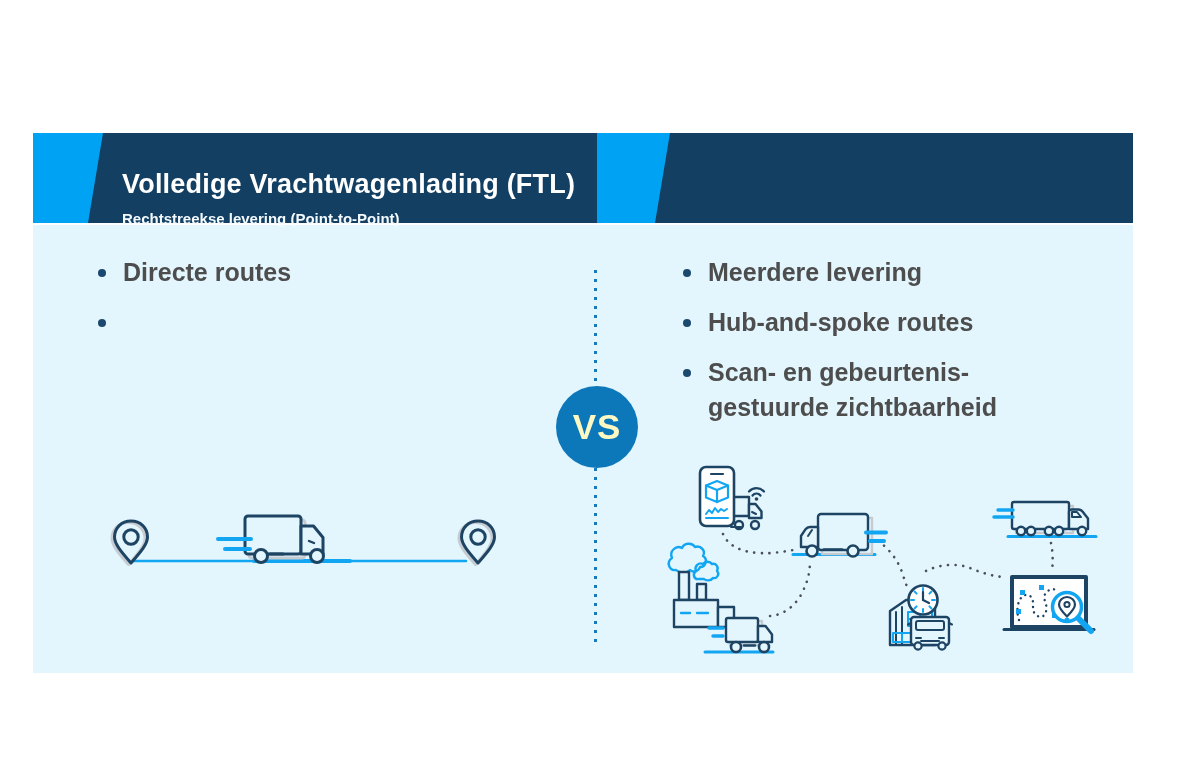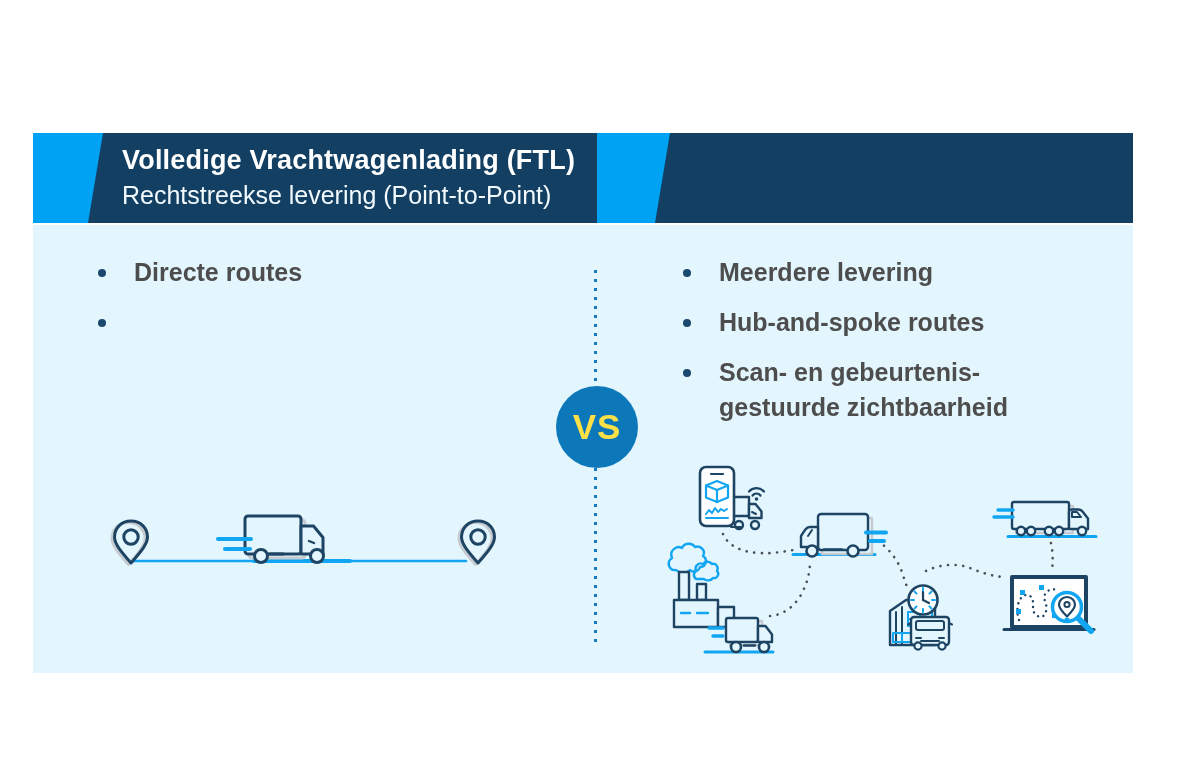--- a/index.html
+++ b/index.html
@@ -17,36 +17,36 @@
   .panel-body{position:absolute;left:0;top:92px;width:1100px;height:448px;background:var(--panel-bg);}
 
   
   .header-band{position:absolute;left:0;top:0;width:1100px;height:90px;}
   .header-accent{position:absolute;left:0;top:0;width:637px;height:90px;background:var(--accent-blue);}
   .navy-left{position:absolute;left:0;top:0;width:1100px;height:90px;background:var(--header-navy);
              clip-path:polygon(70px 0,564px 0,564px 90px,55px 90px);}
   .navy-right{position:absolute;left:0;top:0;width:1100px;height:90px;background:var(--header-navy);
               clip-path:polygon(637px 0,1100px 0,1100px 90px,622px 90px);}
   .header-text{position:absolute;top:11px;color:#fff;z-index:3;}
-  .header-text.left{left:89px;} .header-text.right{left:664px;}
+  .header-text.left{left:89px;margin-top:24px;} .header-text.right{left:664px;}
   .header-text h1{margin:0;font-size:27px;line-height:33px;font-weight:bold;letter-spacing:.2px;}
-  .header-text p{margin:7px 0 0;font-size:25px;line-height:22px;font-weight:normal;color:#f2fafe;}
+  .header-text p{margin:7px 0 0;font-size:15px;line-height:22px;font-weight:bold;color:#f2fafe;}
 
   
   .bullets{position:absolute;top:122px;margin:0;padding:0;list-style:none;width:330px;}
   .bullets.left{left:65px;} .bullets.right{left:650px;}
-  .bullets li{display:flex;gap:28px;margin-bottom:15px;font-size:25px;line-height:35px;
+  .bullets li{display:flex;gap:17px;margin-bottom:15px;font-size:25px;line-height:35px;
               font-weight:600;color:var(--bullet-text);}
   .bullets .dot{flex:0 0 auto;width:8px;height:8px;border-radius:50%;background:var(--bullet-dot);margin-top:14px;}
 
   
   .divider-dots{position:absolute;left:561px;top:137px;width:3px;height:377px;
     background-image:repeating-linear-gradient(to bottom,var(--divider-dot) 0 3px,transparent 3px 9px);}
   .vs-badge{position:absolute;left:523px;top:253px;width:82px;height:82px;border-radius:50%;
-    background:var(--vs-circle);color:#fde047;display:flex;align-items:center;justify-content:center;
+    background:var(--vs-circle);color:#fef9c3;display:flex;align-items:center;justify-content:center;
     font-size:35px;font-weight:bold;letter-spacing:1px;z-index:4;}
 
   .illus-left{position:absolute;left:75px;top:371px;}
   .illus-right{position:absolute;left:617px;top:325px;}
   svg{display:block}
 </style>
 </head>
 <body>
 
 <div class="canvas">

